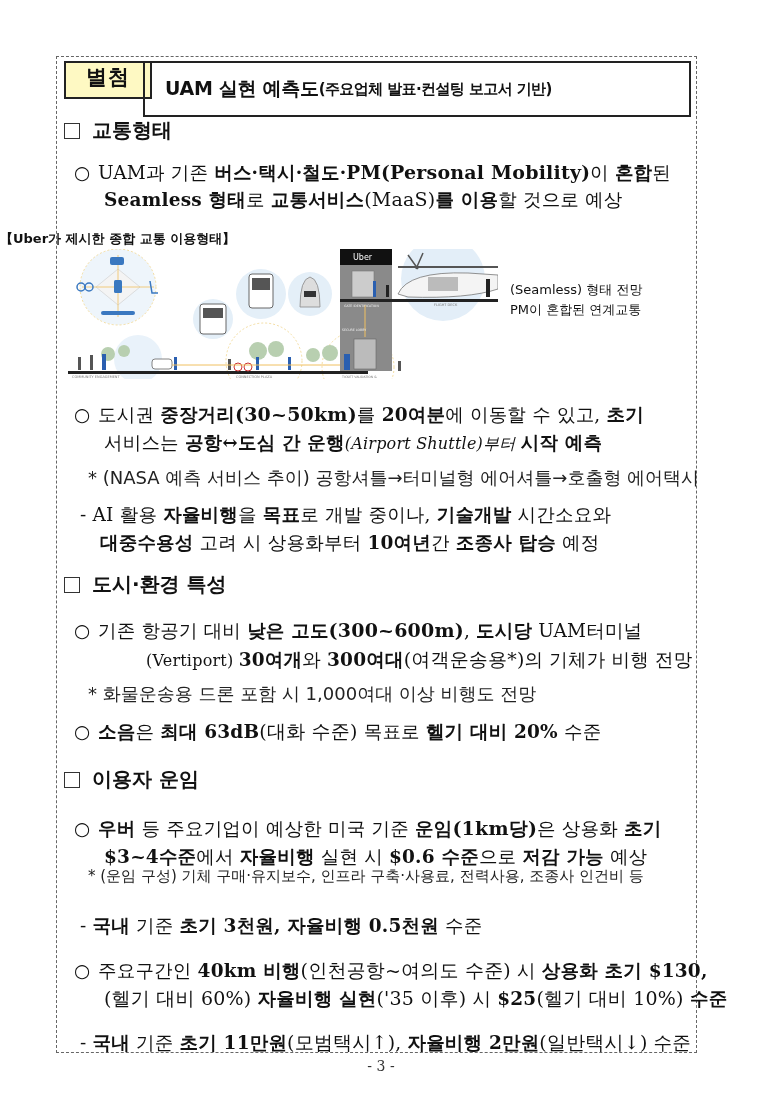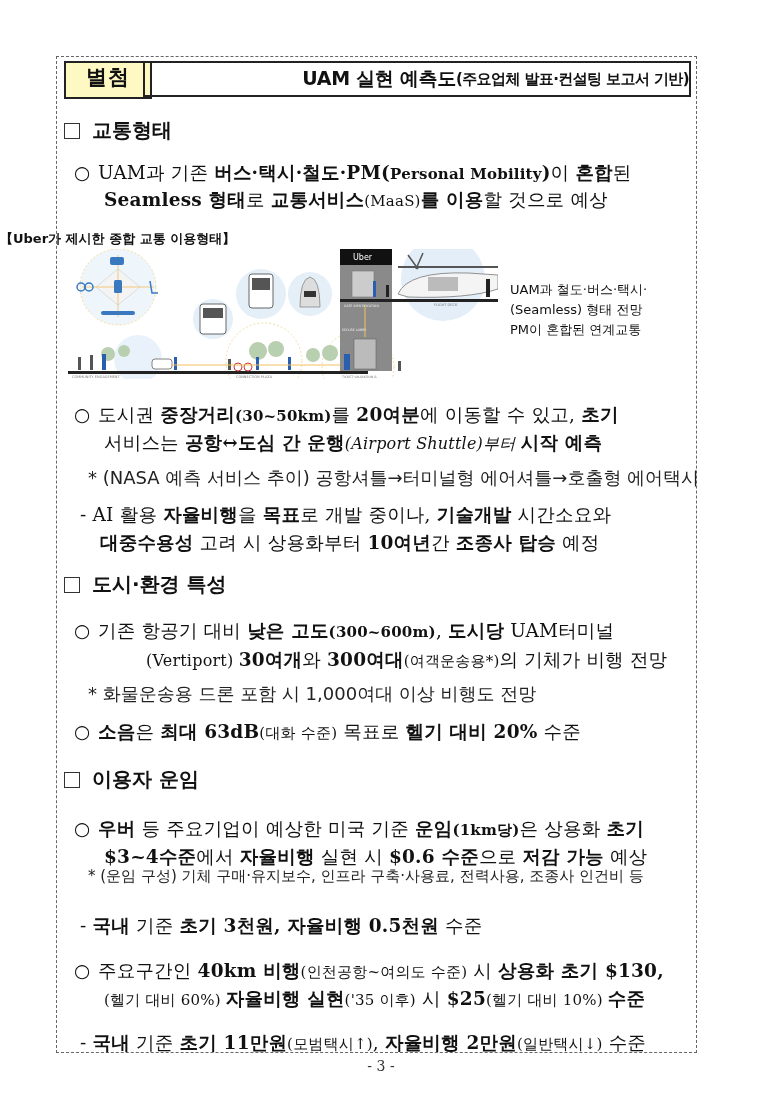--- a/index.html
+++ b/index.html
@@ -3,30 +3,30 @@
 <meta charset="utf-8">
 <style>
   html,body{margin:0;padding:0;background:#ffffff;}
   body{width:762px;height:1102px;position:relative;overflow:hidden;color:#111;
        font-family:"DejaVu Serif","Liberation Serif",serif;}
   .frame{position:absolute;left:56px;top:56px;width:641px;height:997px;
          border:1px dashed #666;box-sizing:border-box;}
   .hdr-tag{position:absolute;left:64px;top:61px;width:88px;height:38px;background:#fef9c3;
            border:2px solid #222;box-sizing:border-box;display:flex;justify-content:center;
            font-family:"DejaVu Sans","Liberation Sans",sans-serif;font-weight:bold;font-size:21px;letter-spacing:1px;}
-  .hdr-title{position:absolute;left:143px;top:61px;width:548px;height:36px;border:2px solid #222;
+  .hdr-title{position:absolute;left:143px;top:61px;width:548px;height:56px;border:2px solid #222;
              box-sizing:border-box;display:flex;align-items:center;padding-left:20px;
-             font-family:"DejaVu Sans","Liberation Sans",sans-serif;font-weight:bold;font-size:19px;letter-spacing:-0.3px;justify-content:flex-end;}
+             font-family:"DejaVu Sans","Liberation Sans",sans-serif;font-weight:bold;font-size:19px;letter-spacing:-0.3px;}
   .hdr-title .sub{font-size:15px;letter-spacing:-0.6px;}
   .sec{position:absolute;left:62px;font-family:"DejaVu Sans","Liberation Sans",sans-serif;
        font-weight:bold;font-size:20px;display:flex;align-items:center;}
   .sec .box{display:inline-block;width:14px;height:14px;border:1.5px solid #333;margin-right:12px;margin-left:2px;}
   .line{position:absolute;white-space:nowrap;font-size:18.5px;letter-spacing:0.2px;}
   .line b{font-weight:bold;}
-  .sm{font-size:15px;}
+  .sm{font-size:19px;}
   .note{position:absolute;white-space:nowrap;font-family:"DejaVu Sans","Liberation Sans",sans-serif;font-size:18px;color:#222;}
   .bul{display:inline-block;width:24px;}
   .caption{position:absolute;left:0;width:762px;top:230px;
            font-family:"DejaVu Sans","Liberation Sans",sans-serif;font-weight:bold;font-size:13px;}
   .fig{position:absolute;left:68px;top:249px;width:430px;height:130px;}
   .fig-desc{position:absolute;left:510px;top:280px;width:180px;font-family:"DejaVu Sans","Liberation Sans",sans-serif;
             font-size:13px;line-height:20px;text-align:justify;}
   .pageno{position:absolute;left:0;width:762px;top:1058px;text-align:center;font-size:14px;color:#333;}
 </style>
 </head>
@@ -132,21 +132,20 @@
   <line x1="104" y1="116" x2="272" y2="116" stroke="#f0c060" stroke-width="1"></line>
   <text x="4" y="129" font-size="3.5" fill="#777" font-family="DejaVu Sans, sans-serif">COMMUNITY ENGAGEMENT</text>
   <text x="168" y="129" font-size="3.5" fill="#777" font-family="DejaVu Sans, sans-serif">CONNECTION PLAZA</text>
   <text x="274" y="129" font-size="3.2" fill="#777" font-family="DejaVu Sans, sans-serif">TICKET VALIDATION &amp;</text>
   <text x="276" y="58" font-size="3.2" fill="#eee" font-family="DejaVu Sans, sans-serif">GATE IDENTIFICATION</text>
   <text x="274" y="82" font-size="3.2" fill="#eee" font-family="DejaVu Sans, sans-serif">SECURE LOBBY</text>
   <text x="366" y="57" font-size="3.5" fill="#777" font-family="DejaVu Sans, sans-serif">FLIGHT DECK</text>
 </svg>
 
 <div class="fig-desc">
-  <div>UAM과 철도·버스·택시·</div>
   <div>(Seamless) 형태 전망</div>
   <div>PM이 혼합된 연계교통</div>
 </div>
 
 <div class="line" style="left:74px;top:402px;">
   <span class="bul">○</span><span>도시권 </span><b>중장거리</b><b class="sm">(30~50km)</b><span>를 </span><b>20여분</b><span>에 이동할 수 있고, </span><b>초기</b>
 </div>
 <div class="line" style="left:104px;top:430px;">
   <span>서비스는 </span><b>공항↔도심 간 운행</b><span class="sm" style="font-size:16px;font-style:italic;">(Airport Shuttle)부터 </span><b>시작 예측</b>
 </div>

